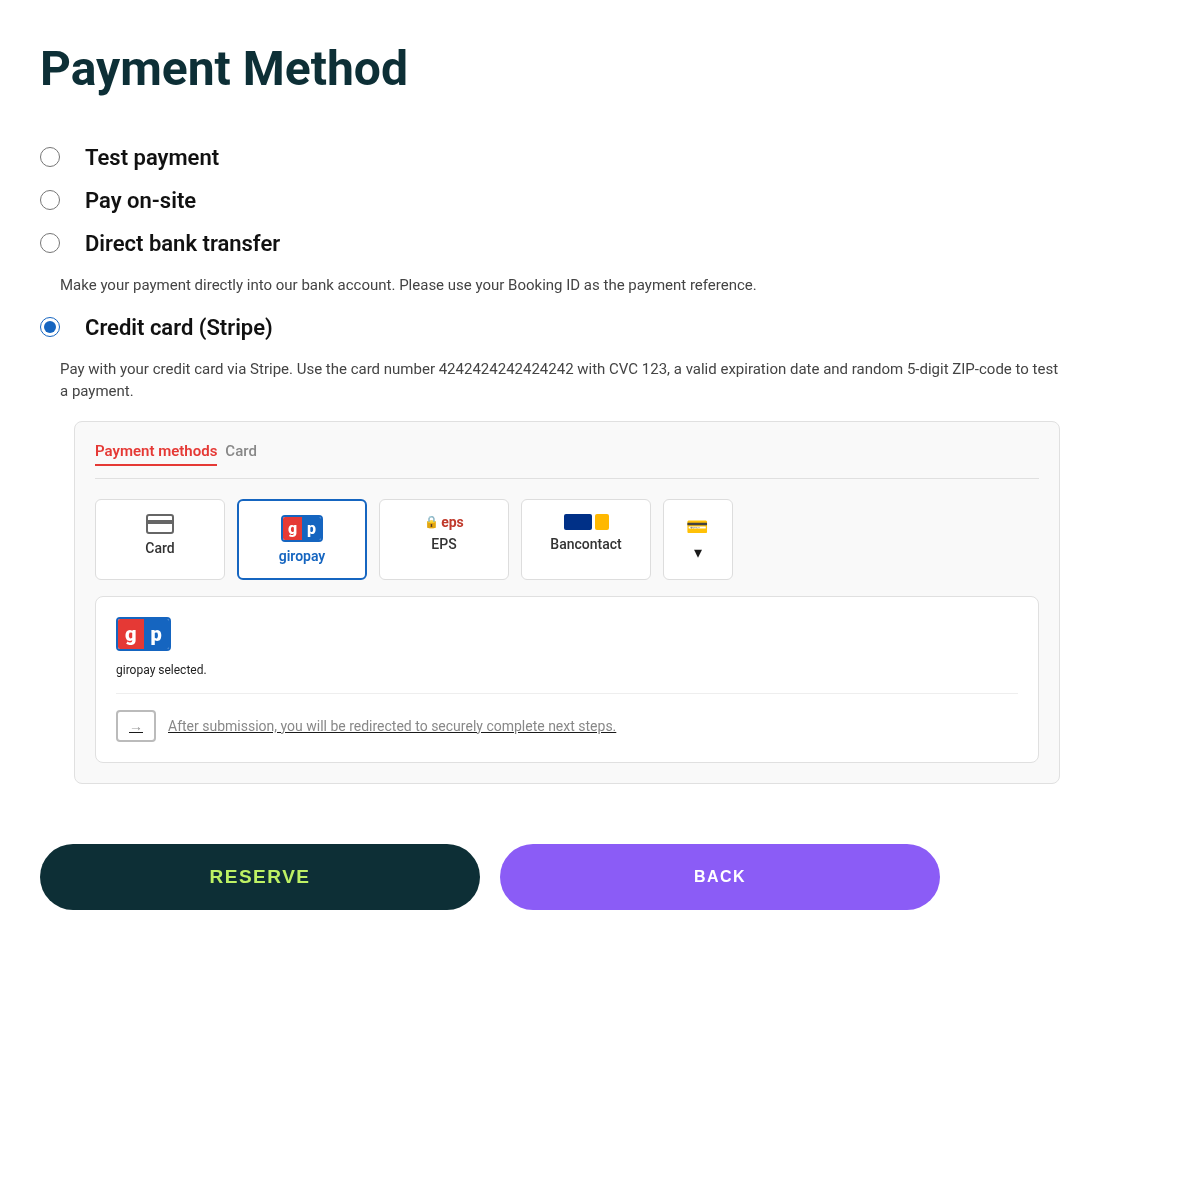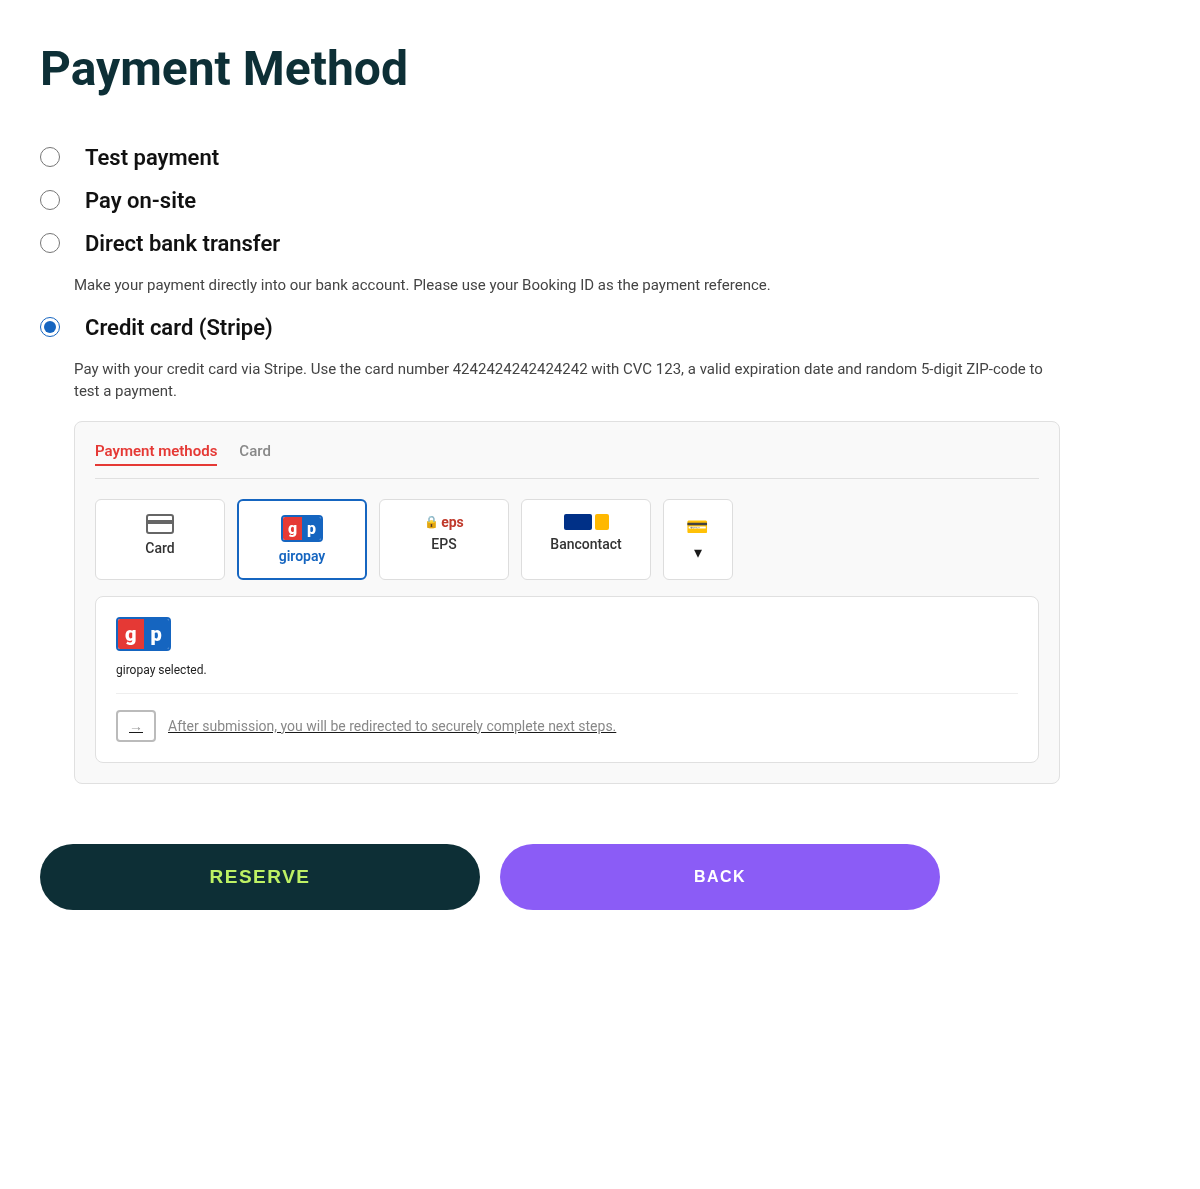--- a/index.html
+++ b/index.html
@@ -39,36 +39,36 @@
     .payment-option label {
       font-size: 22px;
       font-weight: 600;
       color: #111;
       cursor: pointer;
     }
 
     .payment-description {
       font-size: 15px;
       color: #444;
-      margin-left: 34px;
+      margin-left: 20px;
       margin-bottom: 18px;
       line-height: 1.5;
     }
 
     .stripe-container {
       border: 1px solid #e0e0e0;
       border-radius: 8px;
       padding: 20px;
       margin-left: 34px;
       background: #f9f9f9;
     }
 
     .stripe-tabs {
       display: flex;
-      gap: 22px;
+      gap: 8px;
       margin-bottom: 20px;
       border-bottom: 1px solid #e0e0e0;
       padding-bottom: 12px;
     }
 
     .stripe-tab {
       font-size: 15px;
       font-weight: 500;
       color: #888;
       cursor: pointer;

